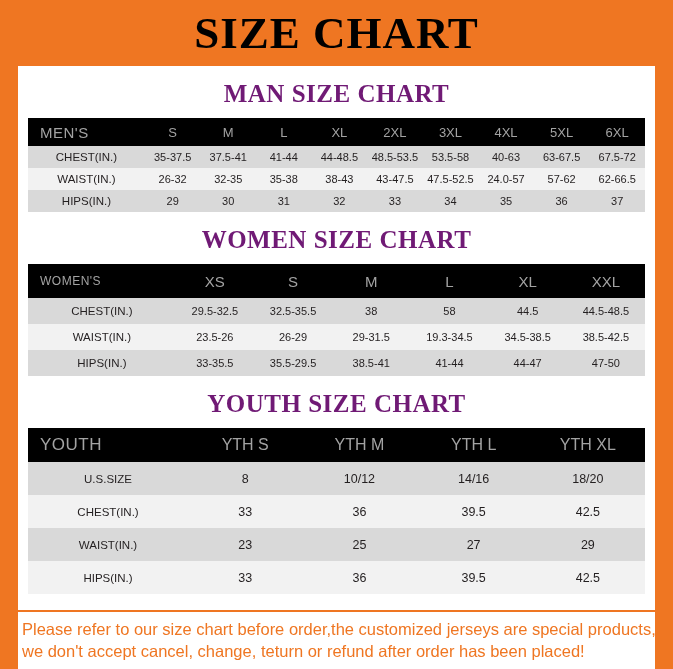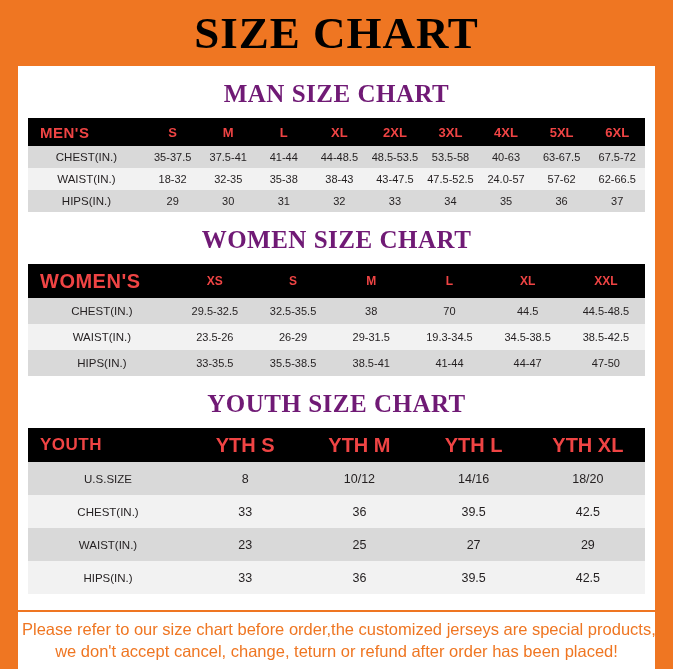--- a/index.html
+++ b/index.html
@@ -80,54 +80,54 @@
     text-align: center;
     font-size: 11px;
     color: #231f20;
     padding: 0;
     height: 22px;
     vertical-align: middle;
     font-family: "Liberation Sans", sans-serif;
   }
   table.size-table thead th {
     background: #000000;
-    color: #ef4444;
-    font-weight: bold;
+    color: #a3a3a3;
+    font-weight: normal;
     font-size: 13px;
     height: 28px;
   }
   table.size-table thead th.corner {
     text-align: left;
     padding-left: 12px;
     font-size: 15px;
     letter-spacing: 0.5px;
   }
   table.size-table tbody tr.odd  { background: #d9d9d9; }
   table.size-table tbody tr.even { background: #f2f2f2; }
   table.size-table tbody td.rowhead {
     font-weight: normal;
     font-size: 11.5px;
     color: #231f20;
   }
 
   
-  .women table.size-table thead th { font-size: 12px; height: 34px; }
-  .women table.size-table thead th.corner { font-size: 20px; }
+  .women table.size-table thead th { font-size: 15px; height: 34px; }
+  .women table.size-table thead th.corner { font-size: 12px; }
   .women table.size-table td { font-size: 11px; height: 26px; }
 
   
-  .youth table.size-table thead th { font-size: 20px; height: 34px; }
+  .youth table.size-table thead th { font-size: 16px; height: 34px; }
   .youth table.size-table thead th.corner { font-size: 17px; padding-left: 12px; }
   .youth table.size-table td { font-size: 12.5px; height: 33px; }
 
   .footer-note {
     margin-top: 16px;
     padding: 6px 4px 0 4px;
     border-top: 2px solid #ef7622;
-    text-align: center;
+    text-align: left;
     color: #ef7622;
     font-size: 16.5px;
     line-height: 1.35;
     font-family: "Liberation Sans", sans-serif;
   }
   .footer-note div { white-space: nowrap; }
 </style>
 </head>
 <body>
 
@@ -166,21 +166,21 @@
             <td>41-44</td>
             <td>44-48.5</td>
             <td>48.5-53.5</td>
             <td>53.5-58</td>
             <td>40-63</td>
             <td>63-67.5</td>
             <td>67.5-72</td>
           </tr>
           <tr class="even">
             <td class="rowhead">WAIST(IN.)</td>
-            <td>18-32</td>
+            <td>26-32</td>
             <td>32-35</td>
             <td>35-38</td>
             <td>38-43</td>
             <td>43-47.5</td>
             <td>47.5-52.5</td>
             <td>24.0-57</td>
             <td>57-62</td>
             <td>62-66.5</td>
           </tr>
           <tr class="odd">
@@ -212,37 +212,37 @@
             <th>XL</th>
             <th>XXL</th>
           </tr>
         </thead>
         <tbody>
           <tr class="odd">
             <td class="rowhead">CHEST(IN.)</td>
             <td>29.5-32.5</td>
             <td>32.5-35.5</td>
             <td>38</td>
-            <td>70</td>
+            <td>58</td>
             <td>44.5</td>
             <td>44.5-48.5</td>
           </tr>
           <tr class="even">
             <td class="rowhead">WAIST(IN.)</td>
             <td>23.5-26</td>
             <td>26-29</td>
             <td>29-31.5</td>
             <td>19.3-34.5</td>
             <td>34.5-38.5</td>
             <td>38.5-42.5</td>
           </tr>
           <tr class="odd">
             <td class="rowhead">HIPS(IN.)</td>
             <td>33-35.5</td>
-            <td>35.5-38.5</td>
+            <td>35.5-29.5</td>
             <td>38.5-41</td>
             <td>41-44</td>
             <td>44-47</td>
             <td>47-50</td>
           </tr>
         </tbody>
       </table>
     </div>
 
     <div class="section youth">

